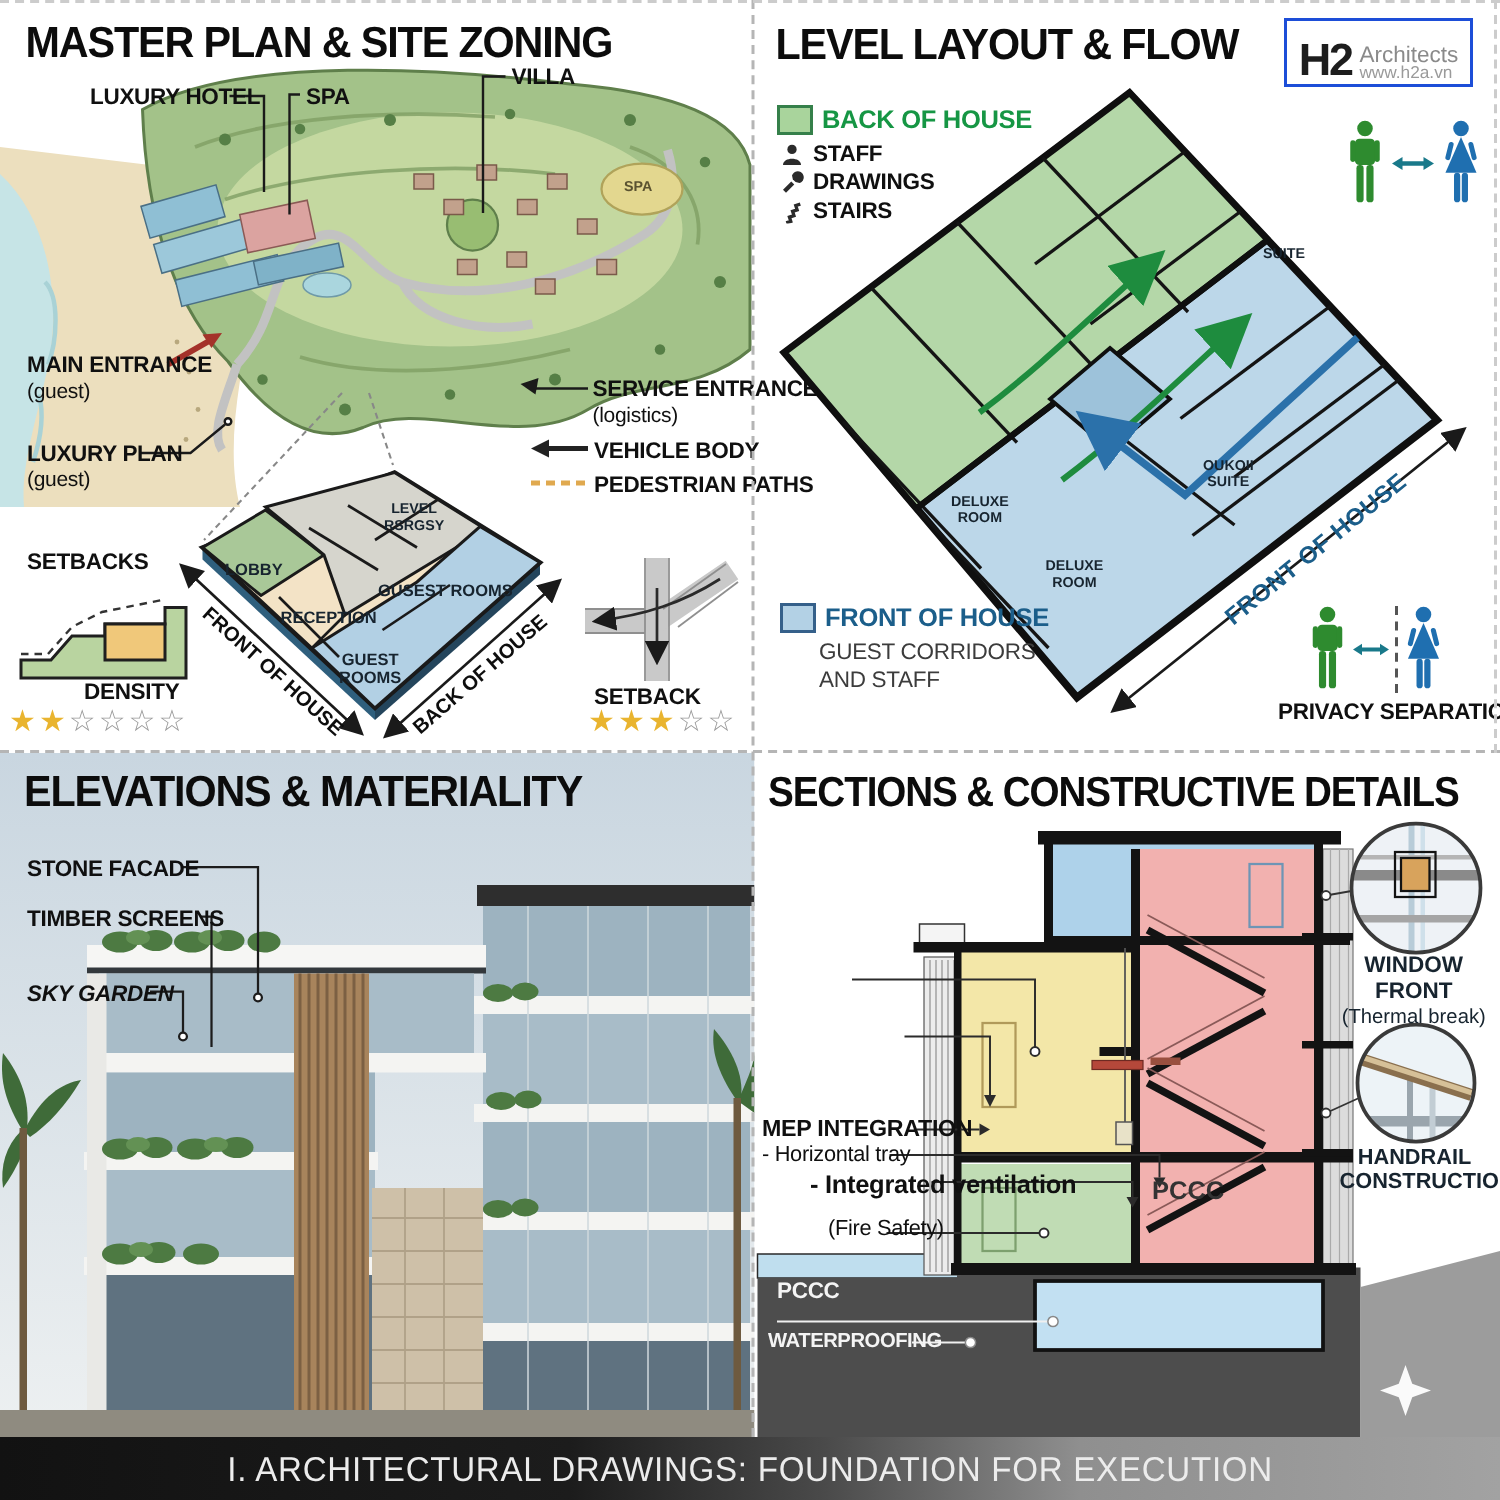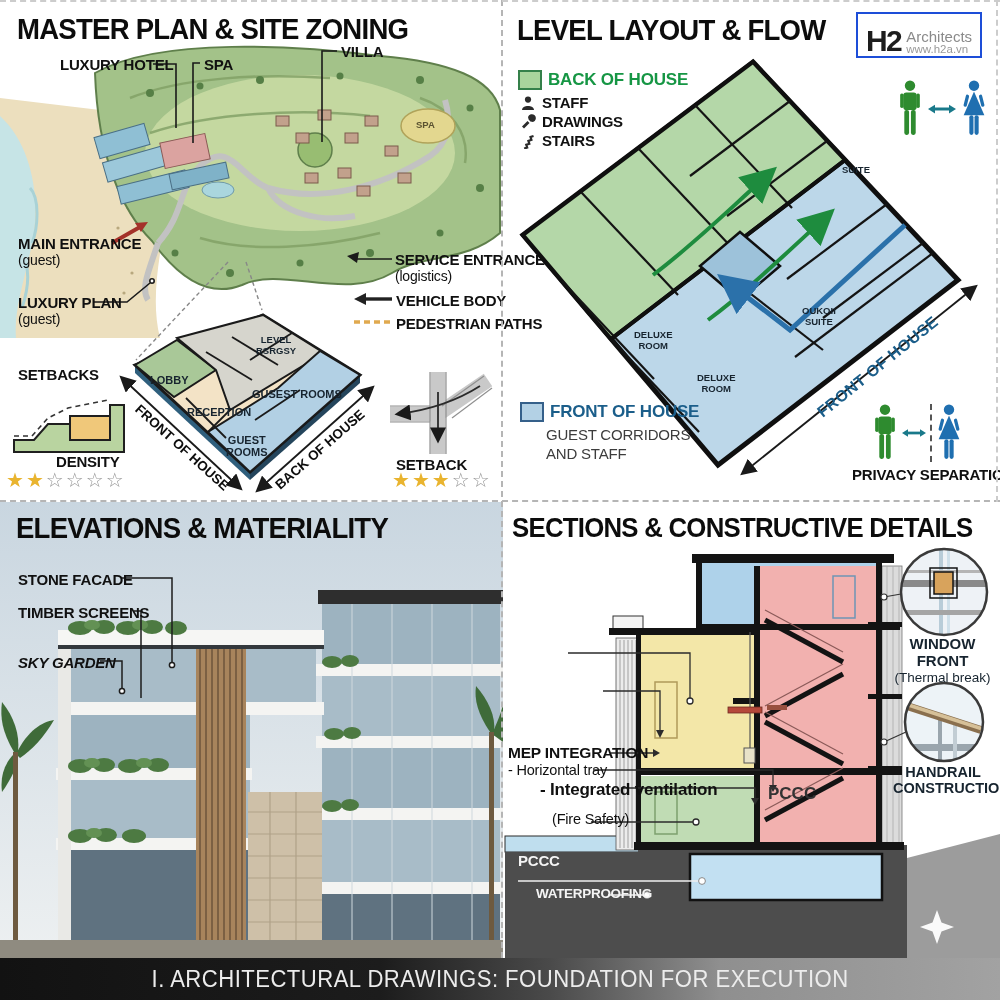--- a/index.html
+++ b/index.html
@@ -604,21 +604,21 @@
 
     <path d="M434,408 L438.5,420.5 L451,425 L438.5,429.5 L434,442 L429.5,429.5 L417,425 L429.5,420.5 Z" fill="#fafafa"></path>
   </svg>
 
   <div class="qtitle" style="left:512px;top:512px;font-size:28px;transform:scaleX(.92);">SECTIONS &amp; CONSTRUCTIVE DETAILS</div>
   <div class="lb" style="left:508px;top:744px;font-size:15.5px;">MEP INTEGRATION</div>
   <div class="lb lbr" style="left:508px;top:762px;font-weight:400;font-size:14.5px;">- Horizontal tray</div>
   <div class="lb lbr" style="left:508px;top:780px;font-weight:700;font-size:17px;margin-left:32px;">- Integrated ventilation</div>
   <div class="lb lbr" style="left:508px;top:811px;font-weight:400;font-size:14.5px;margin-left:44px;">(Fire Safety)</div>
   <div class="lb lb-w" style="left:518px;top:852px;">PCCC</div>
-  <div class="lb lb-w" style="left:512px;top:886px;font-size:13.5px;letter-spacing:-0.3px;margin-left:24px;">WATERPROOFING</div>
+  <div class="lb lb-w" style="left:512px;top:886px;font-size:13.5px;letter-spacing:-0.3px;">WATERPROOFING</div>
   <div class="pl" style="left:768px;top:784px;font-size:17px;color:#333;">PCCC</div>
   <div class="pl" style="left:885px;top:636px;width:115px;font-size:15px;white-space:normal;">
     <div>WINDOW FRONT</div>
     <div style="font-weight:400;font-size:13.5px;">(Thermal break)</div>
   </div>
   <div class="pl" style="left:893px;top:764px;width:100px;font-size:14.5px;white-space:normal;">
     <div>HANDRAIL</div>
       <div>CONSTRUCTION</div>
   </div>
 

